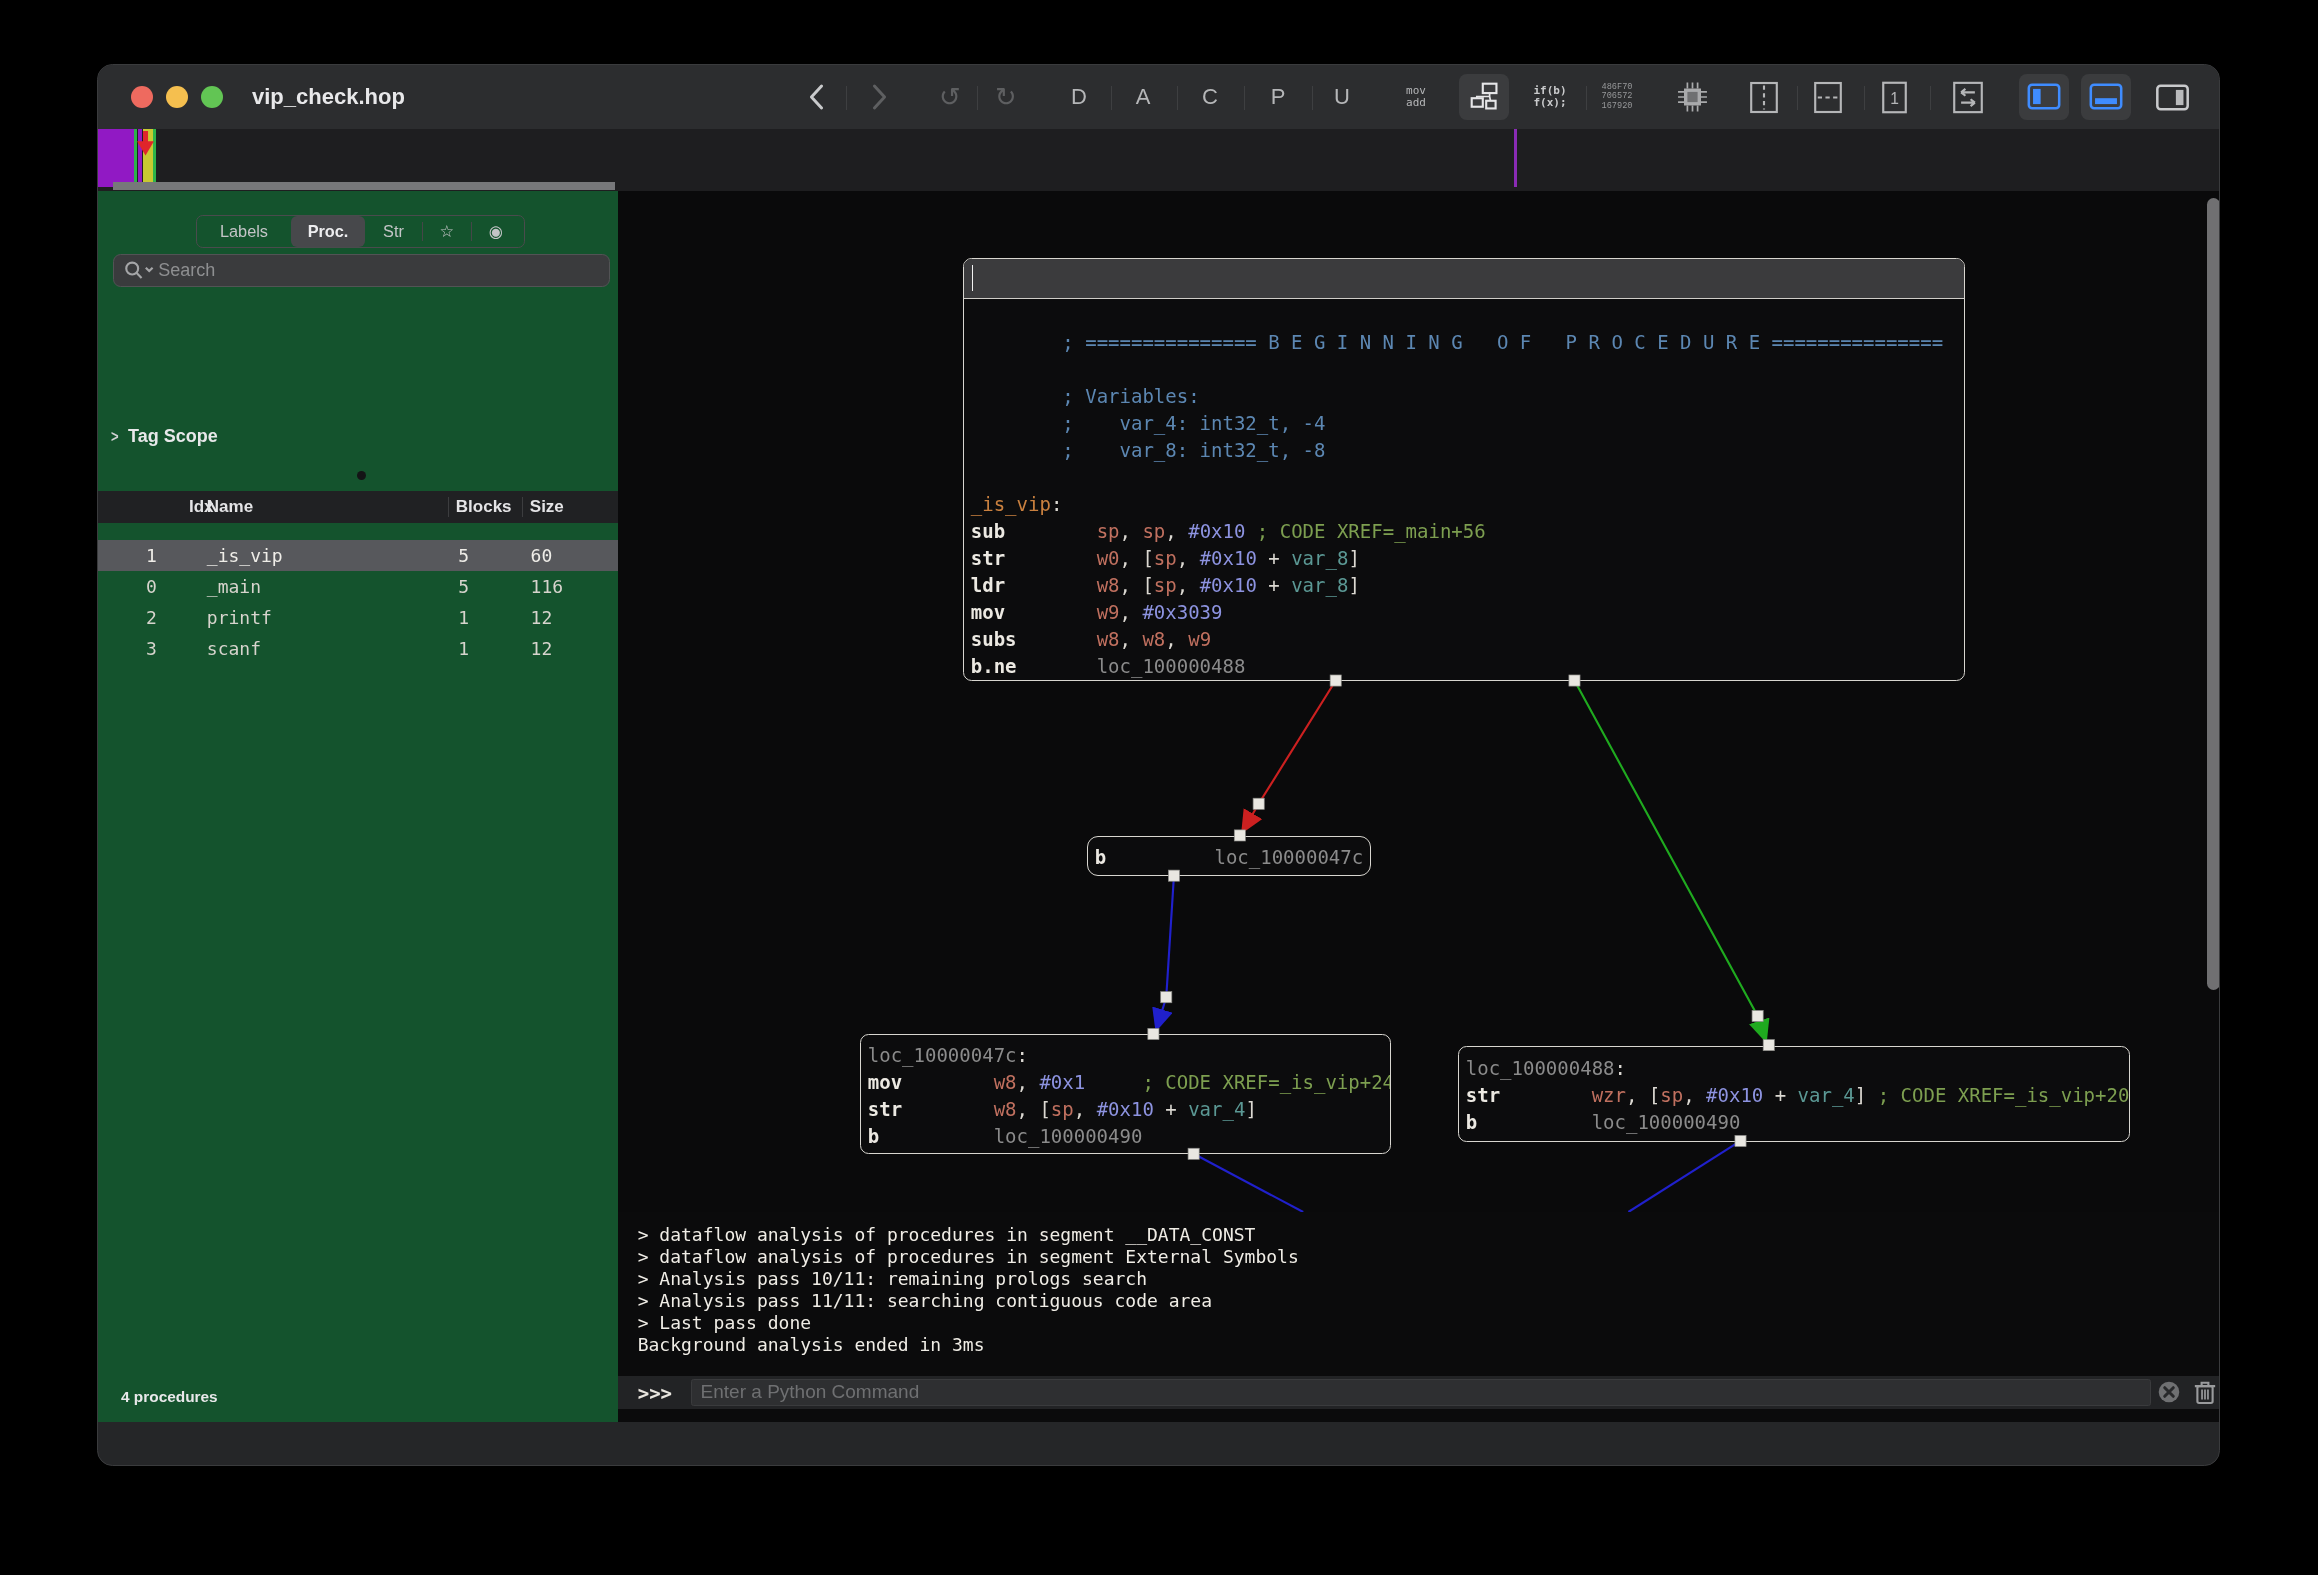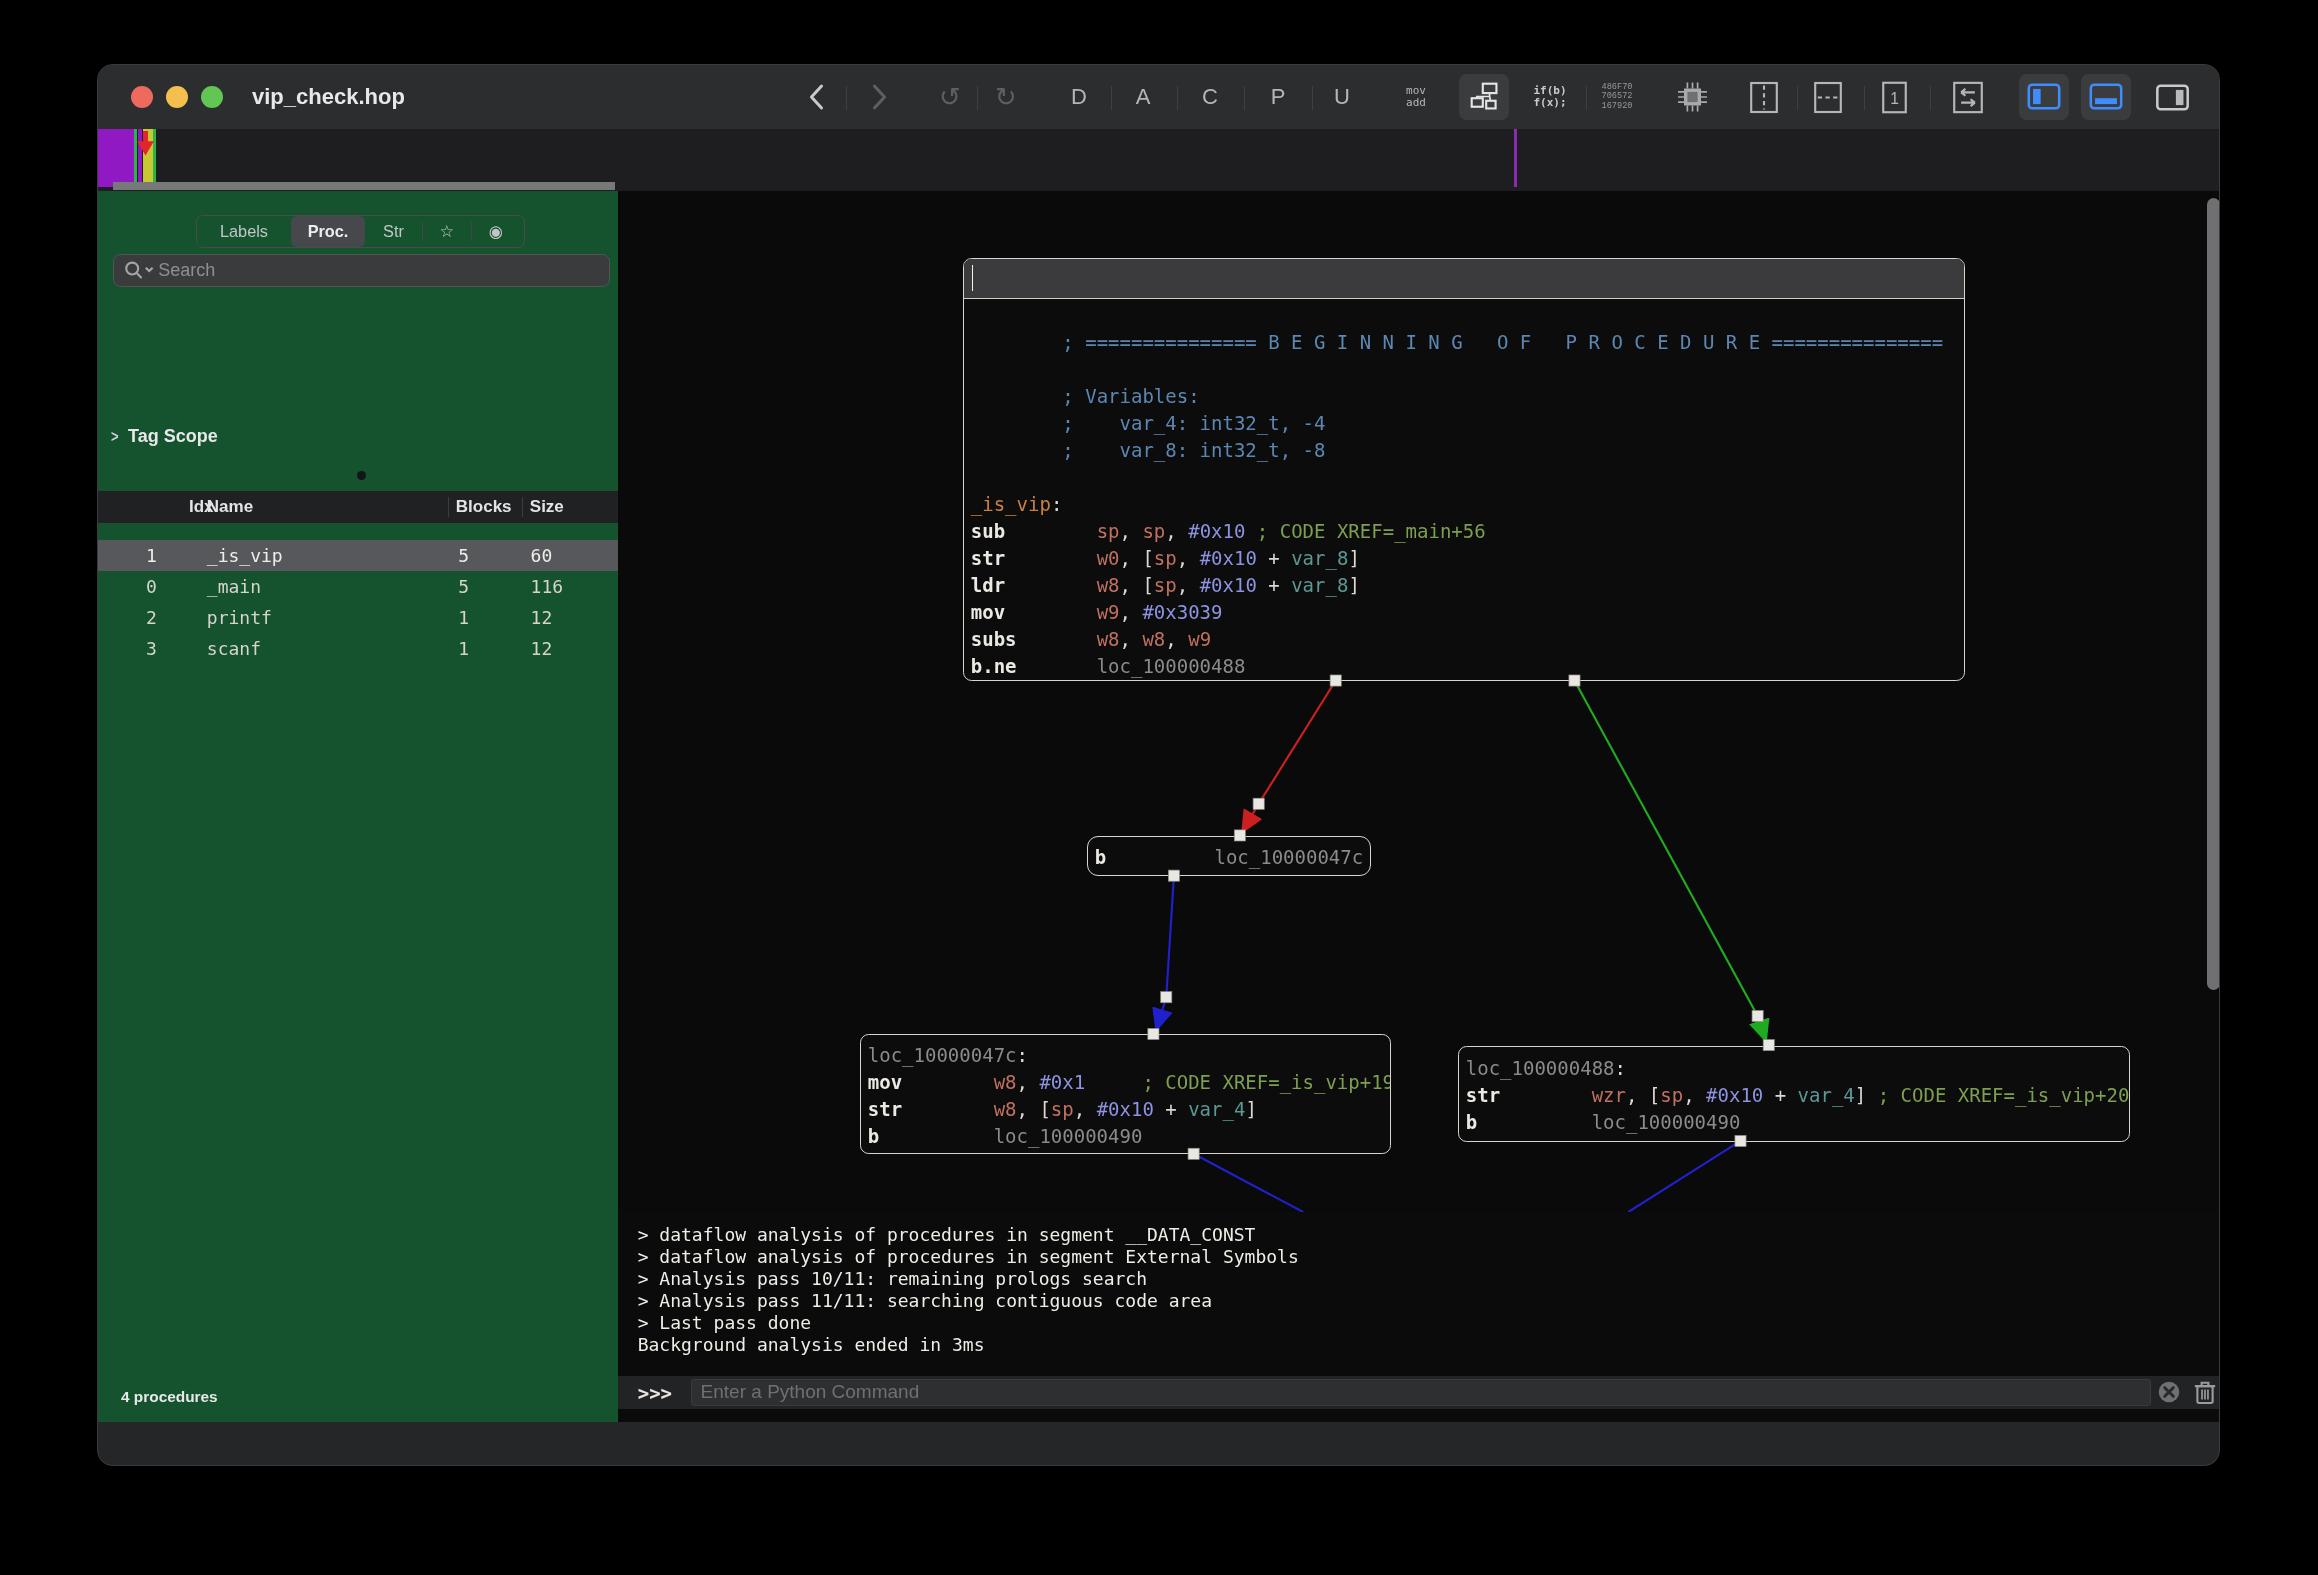--- a/index.html
+++ b/index.html
@@ -327,21 +327,21 @@
 
     <div class="block" style="left:469px;top:645px;width:284px;height:40px;border-radius:11px;">
       <div style="padding-top:4.3px;">
             <div class="asm-line"><span class="s-mn">b</span><span class="s-locr">loc_10000047c</span></div>
           </div>
     </div>
 
     <div class="block" style="left:242px;top:843px;width:531px;height:120px;">
       <div style="padding-top:4.3px;">
             <div class="asm-line"><span class="s-loc">loc_10000047c</span><span class="s-txt">:</span></div>
-            <div class="asm-line"><span class="s-mn">mov</span><span class="s-txt">        </span><span class="s-reg">w8</span><span class="s-txt">, </span><span class="s-imm">#0x1</span><span class="s-txt">     </span><span class="s-cmt">; CODE XREF=_is_vip+19</span></div>
+            <div class="asm-line"><span class="s-mn">mov</span><span class="s-txt">        </span><span class="s-reg">w8</span><span class="s-txt">, </span><span class="s-imm">#0x1</span><span class="s-txt">     </span><span class="s-cmt">; CODE XREF=_is_vip+24</span></div>
             <div class="asm-line"><span class="s-mn">str</span><span class="s-txt">        </span><span class="s-reg">w8</span><span class="s-txt">, [</span><span class="s-reg">sp</span><span class="s-txt">, </span><span class="s-imm">#0x10</span><span class="s-txt"> + </span><span class="s-var">var_4</span><span class="s-txt">]</span></div>
             <div class="asm-line"><span class="s-mn">b</span><span class="s-txt">          </span><span class="s-loc">loc_100000490</span></div>
           </div>
     </div>
 
     <div class="block" style="left:840px;top:855px;width:672px;height:96px;">
       <div style="padding-top:5.1px;">
             <div class="asm-line"><span class="s-loc">loc_100000488</span><span class="s-txt">:</span></div>
             <div class="asm-line"><span class="s-mn">str</span><span class="s-txt">        </span><span class="s-reg">wzr</span><span class="s-txt">, [</span><span class="s-reg">sp</span><span class="s-txt">, </span><span class="s-imm">#0x10</span><span class="s-txt"> + </span><span class="s-var">var_4</span><span class="s-txt">] </span><span class="s-cmt">; CODE XREF=_is_vip+20</span></div>
             <div class="asm-line"><span class="s-mn">b</span><span class="s-txt">          </span><span class="s-loc">loc_100000490</span></div>

